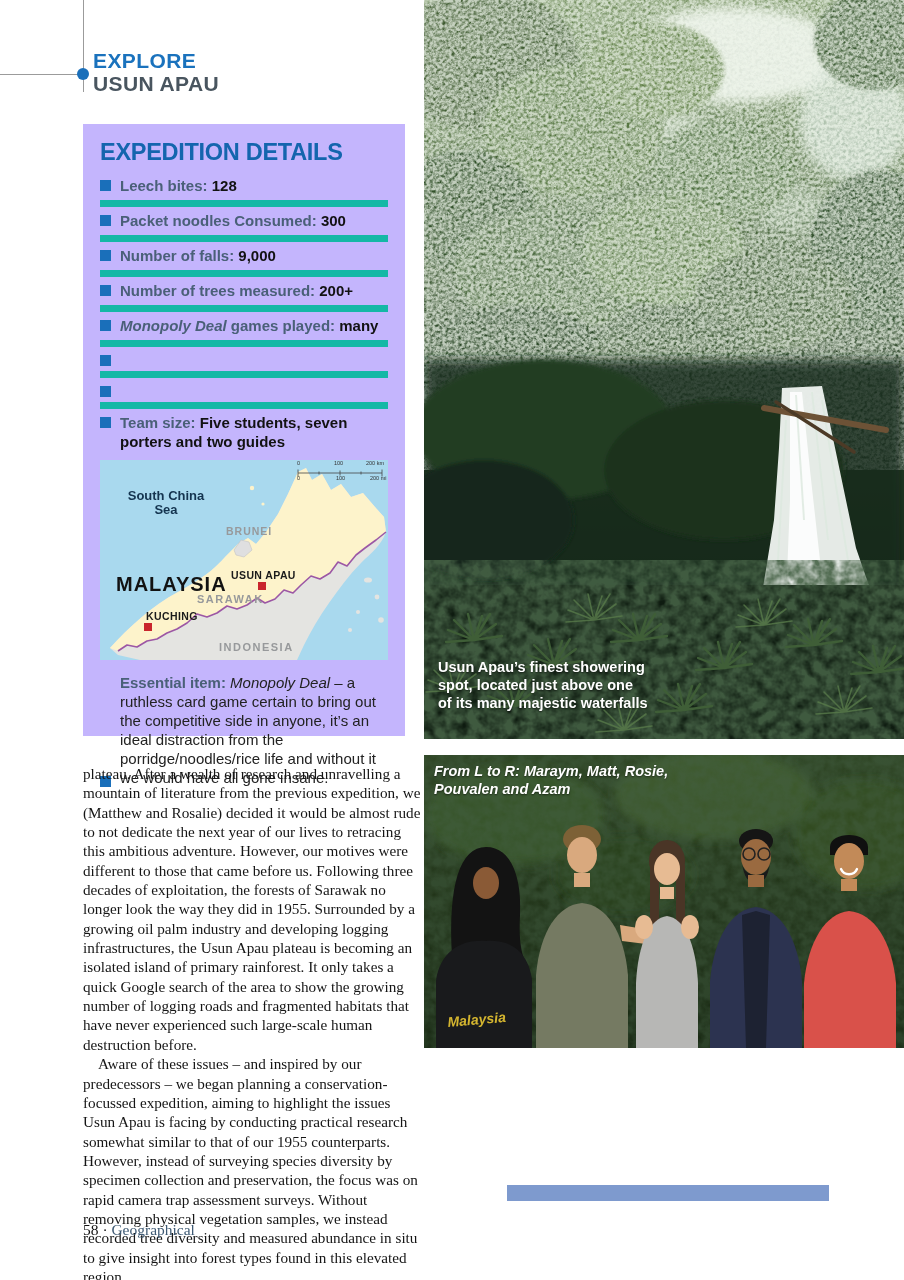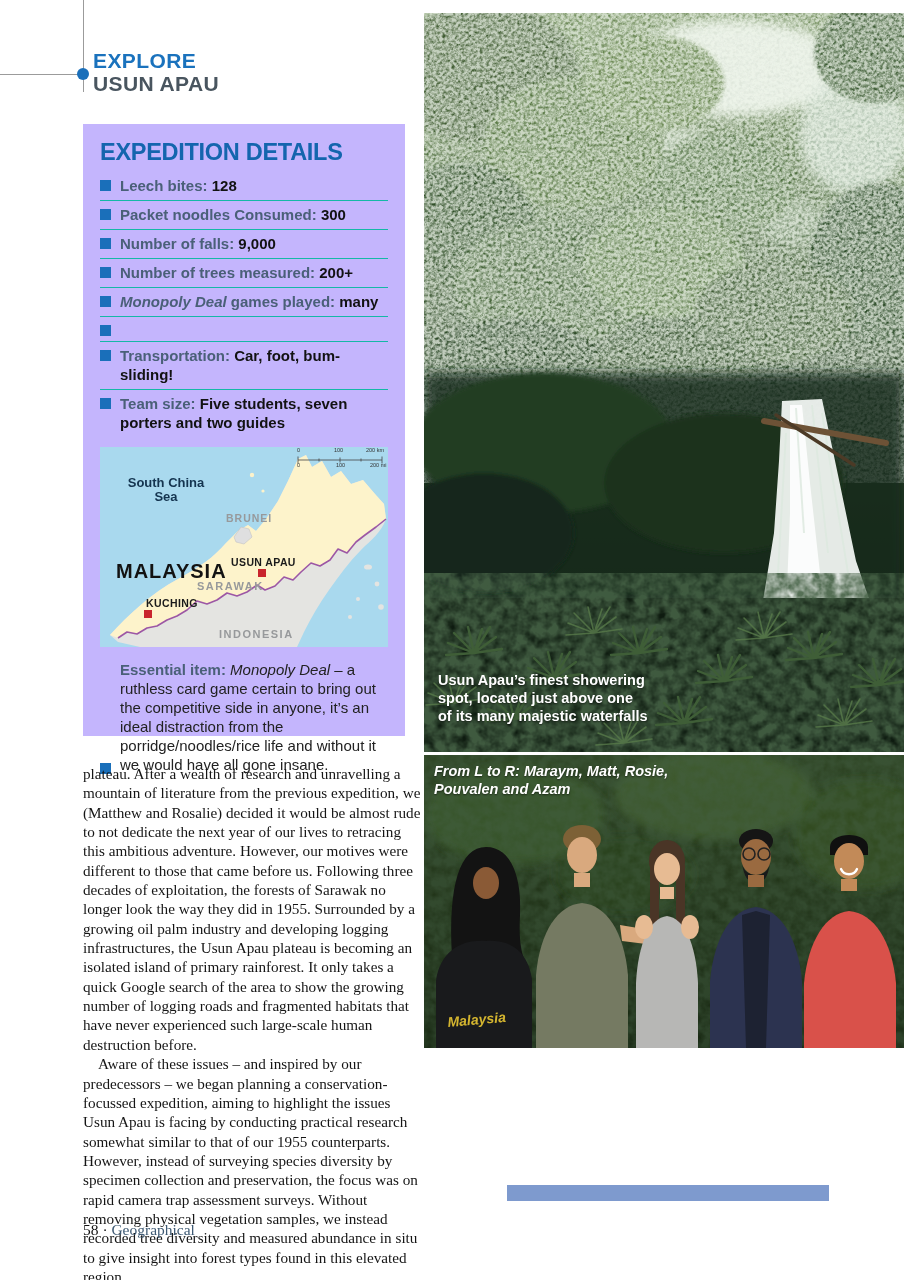--- a/index.html
+++ b/index.html
@@ -28,41 +28,41 @@
   .exp-box {
     position:absolute; left:83px; top:124px; width:322px; height:612px;
     background:#c4b5fd; padding:14px 17px 0 17px;
   }
   .exp-title {
     font-size:24px; font-weight:bold; color:#1465ae; letter-spacing:-.3px;
     transform:scaleX(.98); transform-origin:left; margin-bottom:6px;
   }
   .exp-item {
     display:flex; align-items:flex-start; padding:4px 0 5px 0;
-    border-bottom:1px solid #14b8a6;
+    border-bottom:7px solid #14b8a6;
   }
   .exp-item.last { border-bottom:none; }
   .sq-bullet {
     flex:0 0 auto; width:11px; height:11px; background:#1a6fba; margin:4px 9px 0 0;
   }
   .exp-text { font-size:15px; line-height:19px; color:#111; }
   .exp-text .lbl { font-weight:bold; color:#4a6078; }
   .exp-text .lbl i { font-style:italic; }
   .exp-text .val { font-weight:bold; color:#121212; }
 
-  .map-wrap { margin-top:10px; width:288px; height:200px;text-align:center; }
+  .map-wrap { margin-top:4px; width:288px; height:200px;text-align:center; }
   .map-wrap svg { display:block; }
   .map-lbl { font-family:"Liberation Sans",sans-serif; font-weight:bold; }
 
   .essential { display:flex; align-items:flex-end; margin-top:13px; }
   .essential .ess-text { font-size:15px; line-height:19px; color:#222; }
   .essential .lbl { font-weight:bold; color:#4a6078; }
 
   
-  .photo-waterfall { position:absolute; left:424px; top:13px; width:480px; height:739px; overflow:hidden; }
+  .photo-waterfall { position:absolute; left:424px; top:0; width:480px; height:739px; overflow:hidden; }
   .photo-team { position:absolute; left:424px; top:755px; width:480px; height:293px; overflow:hidden; }
   .photo-caption {
     position:absolute; color:#ffffff; font-weight:bold; font-size:14.5px; line-height:1.24;
     text-shadow:0 1px 2px rgba(0,0,0,.55);
   }
   .cap-waterfall { left:14px; bottom:26px; width:212px; }
   .cap-team { left:10px; top:8px; width:238px;font-style:italic; }
 
   
   .article {
@@ -122,21 +122,20 @@
     </div>
     <div class="exp-item">
       <span class="sq-bullet"></span>
       <span class="exp-text"><span class="lbl"><i>Monopoly Deal</i><span> games played:</span></span> <span class="val">many</span></span>
     </div>
     <div class="exp-item">
       <span class="sq-bullet"></span>
     </div>
     <div class="exp-item">
       <span class="sq-bullet"></span>
-      <span class="exp-text"><span class="lbl"><i></i><span>Transportation:</span></span> <span class="val">Car, foot, bum-sliding!</span></span>
     </div>
     <div class="exp-item last">
       <span class="sq-bullet"></span>
       <span class="exp-text"><span class="lbl"><i></i><span>Team size:</span></span> <span class="val">Five students, seven porters and two guides</span></span>
     </div>
 
     <div class="map-wrap">
       <svg width="288" height="200" viewBox="0 0 288 200">
         <rect x="0" y="0" width="288" height="200" fill="#a9d9ee"></rect>
 

